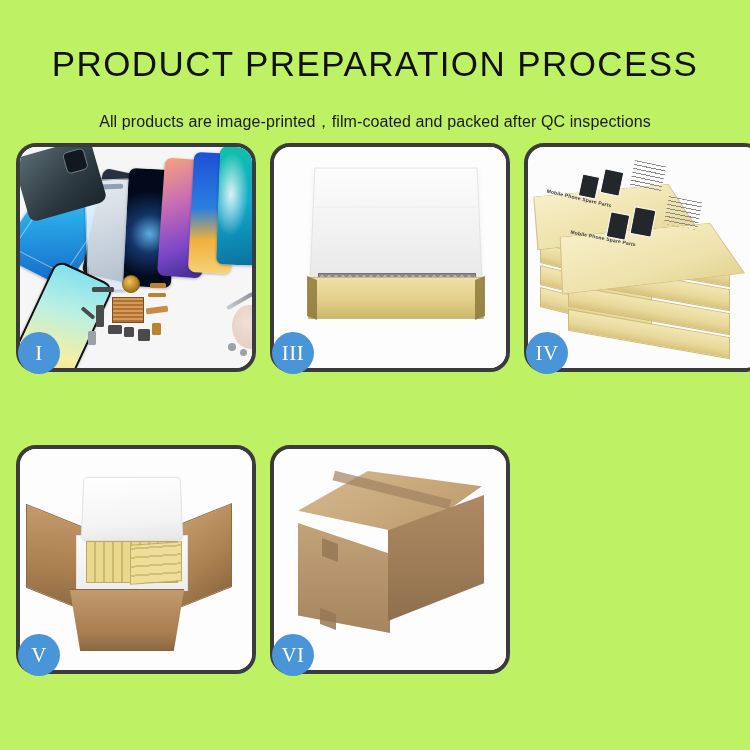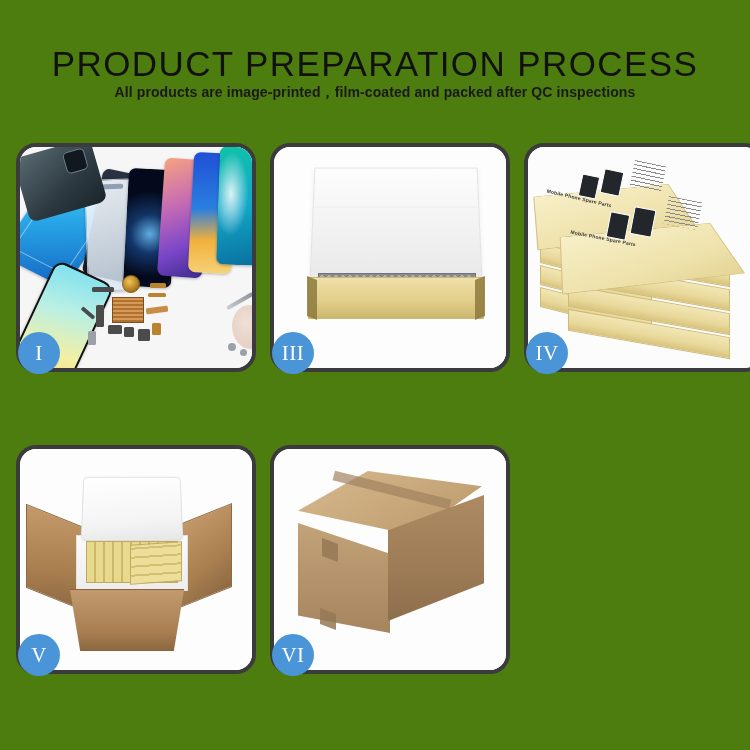--- a/index.html
+++ b/index.html
@@ -2,38 +2,38 @@
 <html><head>
 <meta charset="utf-8">
 <style>
   * { box-sizing: border-box; margin: 0; padding: 0; }
   html, body {
     width: 750px; height: 750px;
     background: #ffffff;
     font-family: "Liberation Sans", sans-serif;
     overflow: hidden;
   }
-  #page { position: relative; width: 750px; height: 750px; background: #4d7c0f; }
+  #page { position: relative; width: 750px; height: 750px; background: #bef264; }
 
   
   .header { position: absolute; left: 0; top: 0; width: 750px; text-align: center; }
   .title {
     margin-top: 44px;
     font-size: 35px;
     letter-spacing: 1.4px;
     font-weight: 400;
     color: #111111;
     font-family: "Liberation Sans", sans-serif;
     white-space: nowrap;
   }
   .subtitle {
-    margin-top: 0;
-    font-size: 14px;
+    margin-top: 28px;
+    font-size: 16px;
     color: #1a1a1a;
-    font-weight: 700;
+    font-weight: 400;
     letter-spacing: .1px;
     white-space: nowrap;
   }
 
   
   .grid {
     position: absolute;
     left: 16px; top: 143px;
     width: 718px; height: 531px;
     display: grid;

